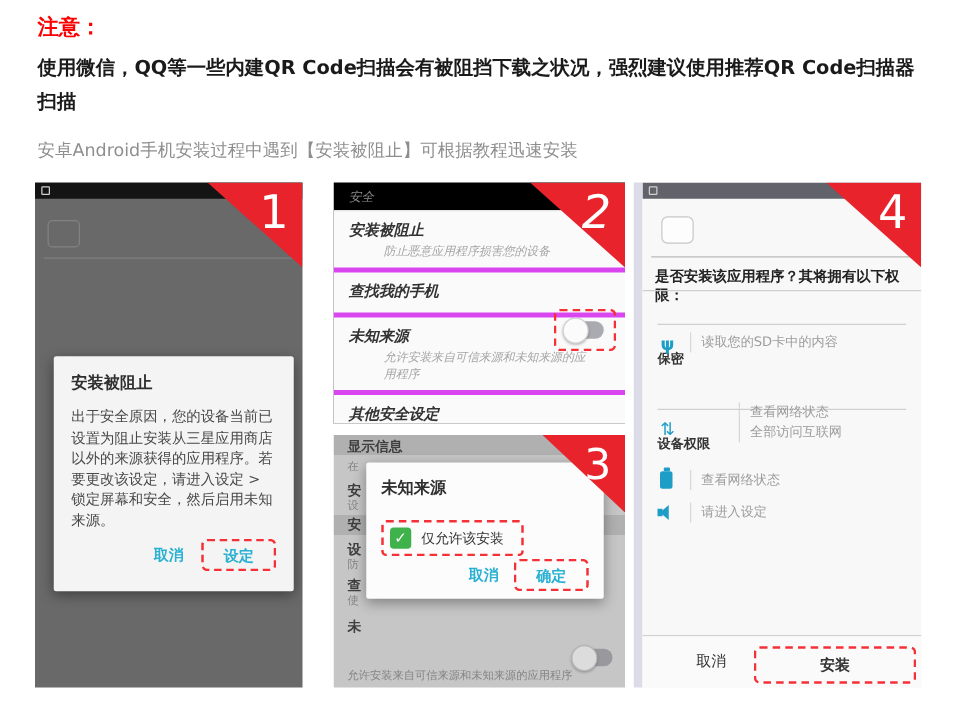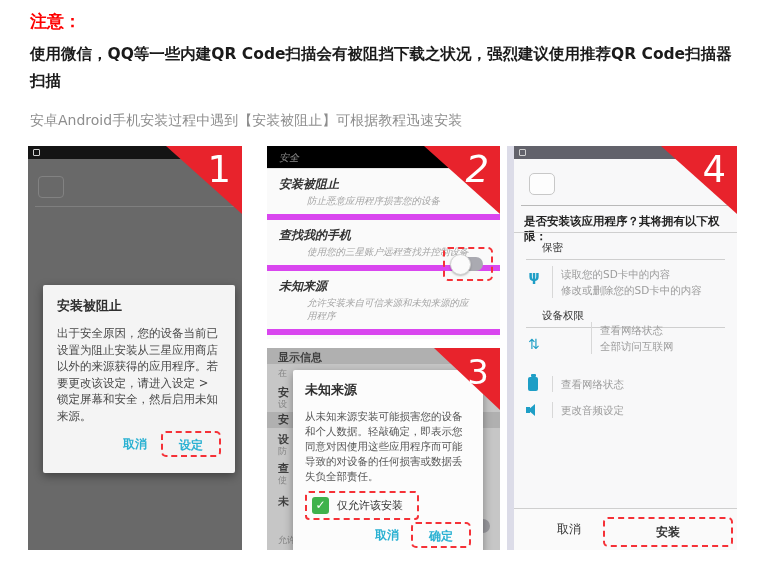--- a/index.html
+++ b/index.html
@@ -53,21 +53,21 @@
   .dlg-title { font-size:13px; font-weight:bold; color:#2f2f2f; margin-bottom:10px; }
   .dlg-body  { font-size:11.5px; color:#484848; line-height:16.5px; }
   .dlg-btns  { display:flex; justify-content:flex-end; align-items:center; gap:6px; margin-top:7px; }
   .teal-btn  { color:#2ab1d2; font-size:12px; font-weight:bold; padding:4px 8px; }
   .dashed-inline { display:inline-block; border:2px dashed #f53137; border-radius:5px; padding:1px 8px; }
 
   
   .sec-hdr { padding:5px 12px 3px; font-size:10px; color:#8a8a8a; }
   .rows { background:#fafafa; border-top:1px solid #e3e3e3; border-bottom:1px solid #e3e3e3; }
   .row { padding:7px 12px 6px; }
-  .row + .row { border-top:6px solid #d946ef; }
+  .row + .row { border-top:4px solid #d946ef; }
   .row-title { font-size:12px; font-weight:600; color:#333; margin-bottom:2px; }
   .row-sub { font-size:9.5px; color:#a5a5a5;margin-left:28px; }
   .toggle-box2 { left:176px; top:101px; width:50px; height:34px; position:absolute;
     display:flex; align-items:center; justify-content:center; }
   .toggle { width:30px; height:14px; border-radius:8px; background:#aaaab1; position:relative; }
   .toggle::after { content:""; position:absolute; left:-3px; top:-3px; width:19px; height:19px;
     border-radius:50%; background:#fbfbfb; border:1px solid #d0d0d0; box-shadow:0 1px 2px rgba(0,0,0,.25); }
   .toggle-dim { background:#98989d; } .toggle-dim::after { background:#dcdcdc; border-color:#b5b5b5; }
 
   
@@ -83,21 +83,21 @@
     font-size:12px; line-height:17px; text-align:center; }
   .chk-label { font-size:11px; color:#333;font-family:Liberation Serif, serif; }
   .dlg3-btns { display:flex; justify-content:flex-end; align-items:center; gap:4px; margin-top:2px; }
 
   
   .app-sq4 { left:15px; top:27px; width:26px; height:22px; border:1px solid #c8c8c8;
     border-radius:5px; background:#fdfdfd; }
   .hr4a { left:7px; top:59px; right:7px; height:1px; background:#b9b9b9; }
   .question { left:10px; top:68px; width:207px; font-size:11.5px; font-weight:bold; color:#222; }
   .hr4b { left:0; top:86px; right:0; height:1px; background:#cfcfcf; }
-  .p4-sec { position:absolute; left:28px; font-size:10.5px; font-weight:normal; color:#333; }
+  .p4-sec { position:absolute; left:12px; font-size:10.5px; font-weight:bold; color:#333;margin-top:39px; }
   .p4-ul { position:absolute; left:12px; right:12px; height:1px; background:#cfcfcf; }
   .perm-txt { position:absolute; left:38px; font-size:10.5px; color:#9c9c9c; line-height:16px;
     border-left:1px solid #d8d8d8; padding-left:8px; }
   .perm-icon { position:absolute; left:9px; width:22px; text-align:center; color:#1e9ec6;
     font-size:14px; font-weight:bold; }
   .batt-ic { position:absolute; left:14px; width:10px; height:14px; background:#1e9ec6; border-radius:2px; }
   .batt-ic::before { content:""; position:absolute; left:2.5px; top:-3px; width:5px; height:3px;
     background:#1e9ec6; border-radius:1px; }
   .spk { position:absolute; left:12px; width:14px; height:12px; }
   .spk .bx { position:absolute; left:0; top:3px; width:4px; height:6px; background:#1e9ec6; }
@@ -151,21 +151,20 @@
 
   <div class="phone" id="phone2">
     <div class="sec-hdr">安全</div>
     <div class="rows">
       <div class="row">
         <div class="row-title">安装被阻止</div>
         <div class="row-sub">防止恶意应用程序损害您的设备</div>
       </div>
       <div class="row">
         <div class="row-title">查找我的手机</div>
-        <div class="row-sub">使用您的三星账户远程查找并控制设备</div>
       </div>
       <div class="row">
         <div class="row-title">未知来源</div>
         <div class="row-sub" style="max-width:170px;">允许安装来自可信来源和未知来源的应用程序</div>
       </div>
       <div class="row">
         <div class="row-title">其他安全设定</div>
 
       </div>
     </div>
@@ -189,21 +188,20 @@
     <div class="fragB" style="top:113px;">查</div>
     <div class="fragG" style="top:126px;">使</div>
     <div class="fragB" style="top:146px;">未</div>
     <div class="fragG" style="top:186px;">允许安装来自可信来源和未知来源的应用程序</div>
     <div class="abs" style="right:10px; top:171px;">
         <div class="toggle toggle-dim"></div>
       </div>
 
     <div class="dialog3">
       <div class="dlg-title">未知来源</div>
-      <div class="dlg3-body">从未知来源安装可能损害您的设备和个人数据。轻敲确定，即表示您同意对因使用这些应用程序而可能导致的对设备的任何损害或数据丢失负全部责任。</div>
       <div class="chk-row">
         <span class="chk">✓</span>
         <span class="chk-label">仅允许该安装</span>
       </div>
       <div class="dlg3-btns">
         <span class="teal-btn">取消</span>
         <span class="dashed-inline"><span class="teal-btn">确定</span></span>
       </div>
     </div>
 
@@ -225,21 +223,20 @@
     <div class="abs hr4a"></div>
     <div class="abs question">是否安装该应用程序？其将拥有以下权限：</div>
     <div class="abs hr4b"></div>
 
     <div class="p4-sec" style="top:95px;">保密</div>
     <div class="p4-ul" style="top:113px;"></div>
 
     <div class="perm-icon" style="top:122px;">ψ</div>
     <div class="perm-txt" style="top:120px;">
       <div>读取您的SD卡中的内容</div>
-      <div>修改或删除您的SD卡中的内容</div>
     </div>
 
     <div class="p4-sec" style="top:163px;">设备权限</div>
     <div class="p4-ul" style="top:181px;"></div>
 
     <div class="perm-icon" style="top:190px; font-weight:normal;">⇅</div>
     <div class="perm-txt" style="top:176px;margin-left:39px;">
       <div>查看网络状态</div>
       <div>全部访问互联网</div>
     </div>
@@ -247,21 +244,21 @@
     <div class="batt-ic" style="top:231px;"></div>
     <div class="perm-txt" style="top:230px;">
       <div>查看网络状态</div>
     </div>
 
     <div class="spk" style="top:258px;">
       <div class="bx"></div>
         <div class="cone"></div>
     </div>
     <div class="perm-txt" style="top:256px;">
-      <div>更改音频设定</div>
+      <div>请进入设定</div>
     </div>
 
     <div class="abs hr4c"></div>
     <div class="btnbar"></div>
     <div class="btn-cancel4">取消</div>
     <div class="btn-install-box dashed">
       <span class="btn-install">安装</span>
     </div>
 
     <div class="tri"></div>

